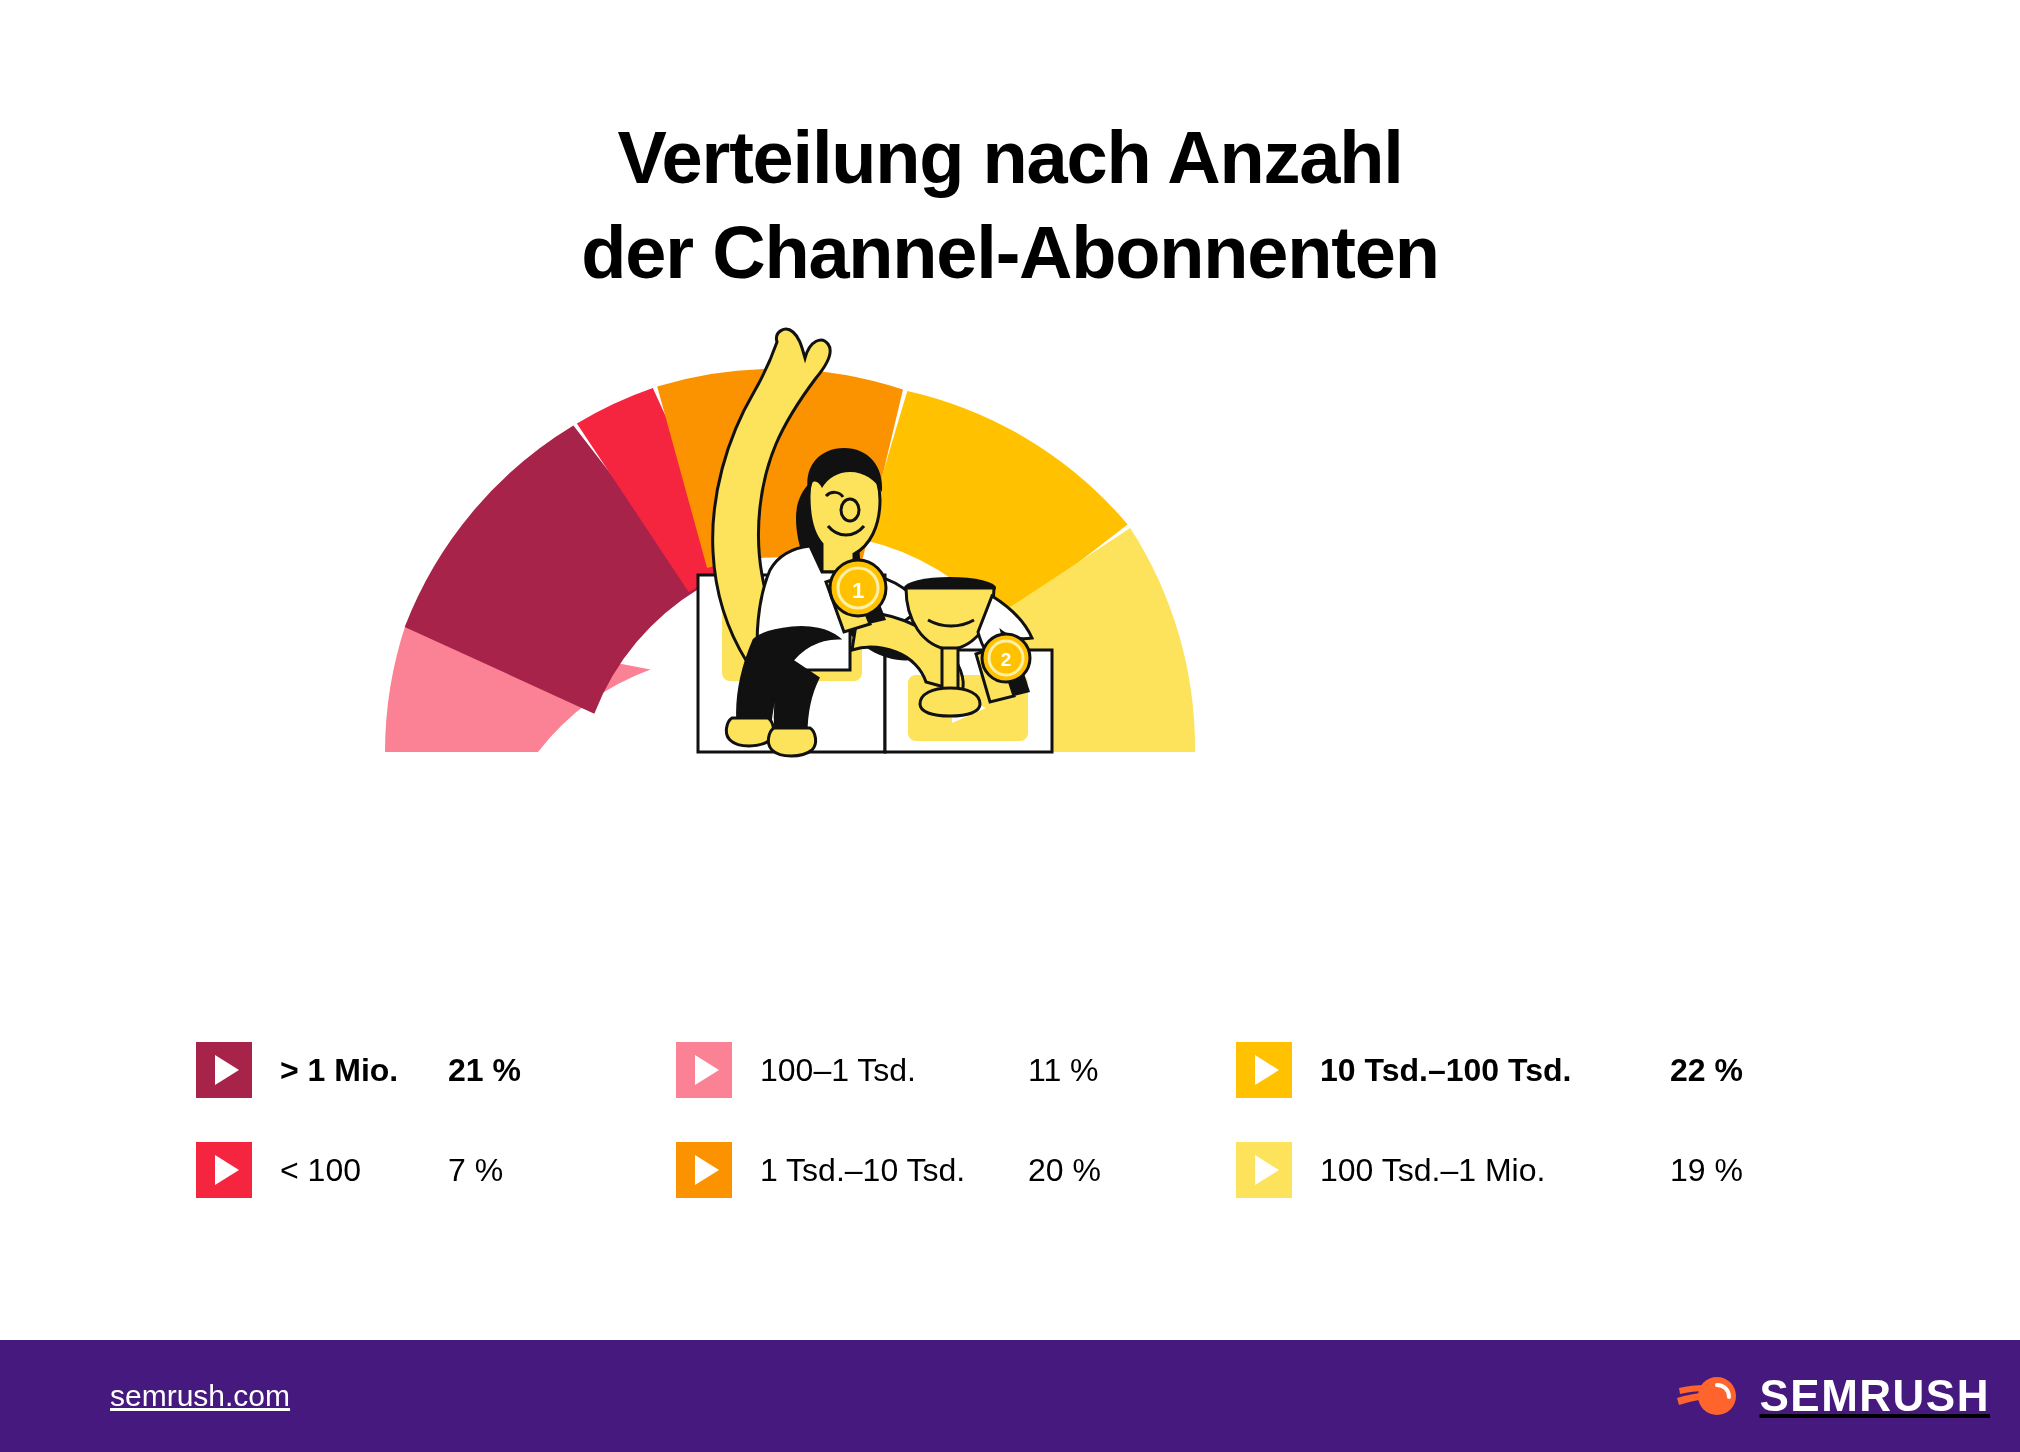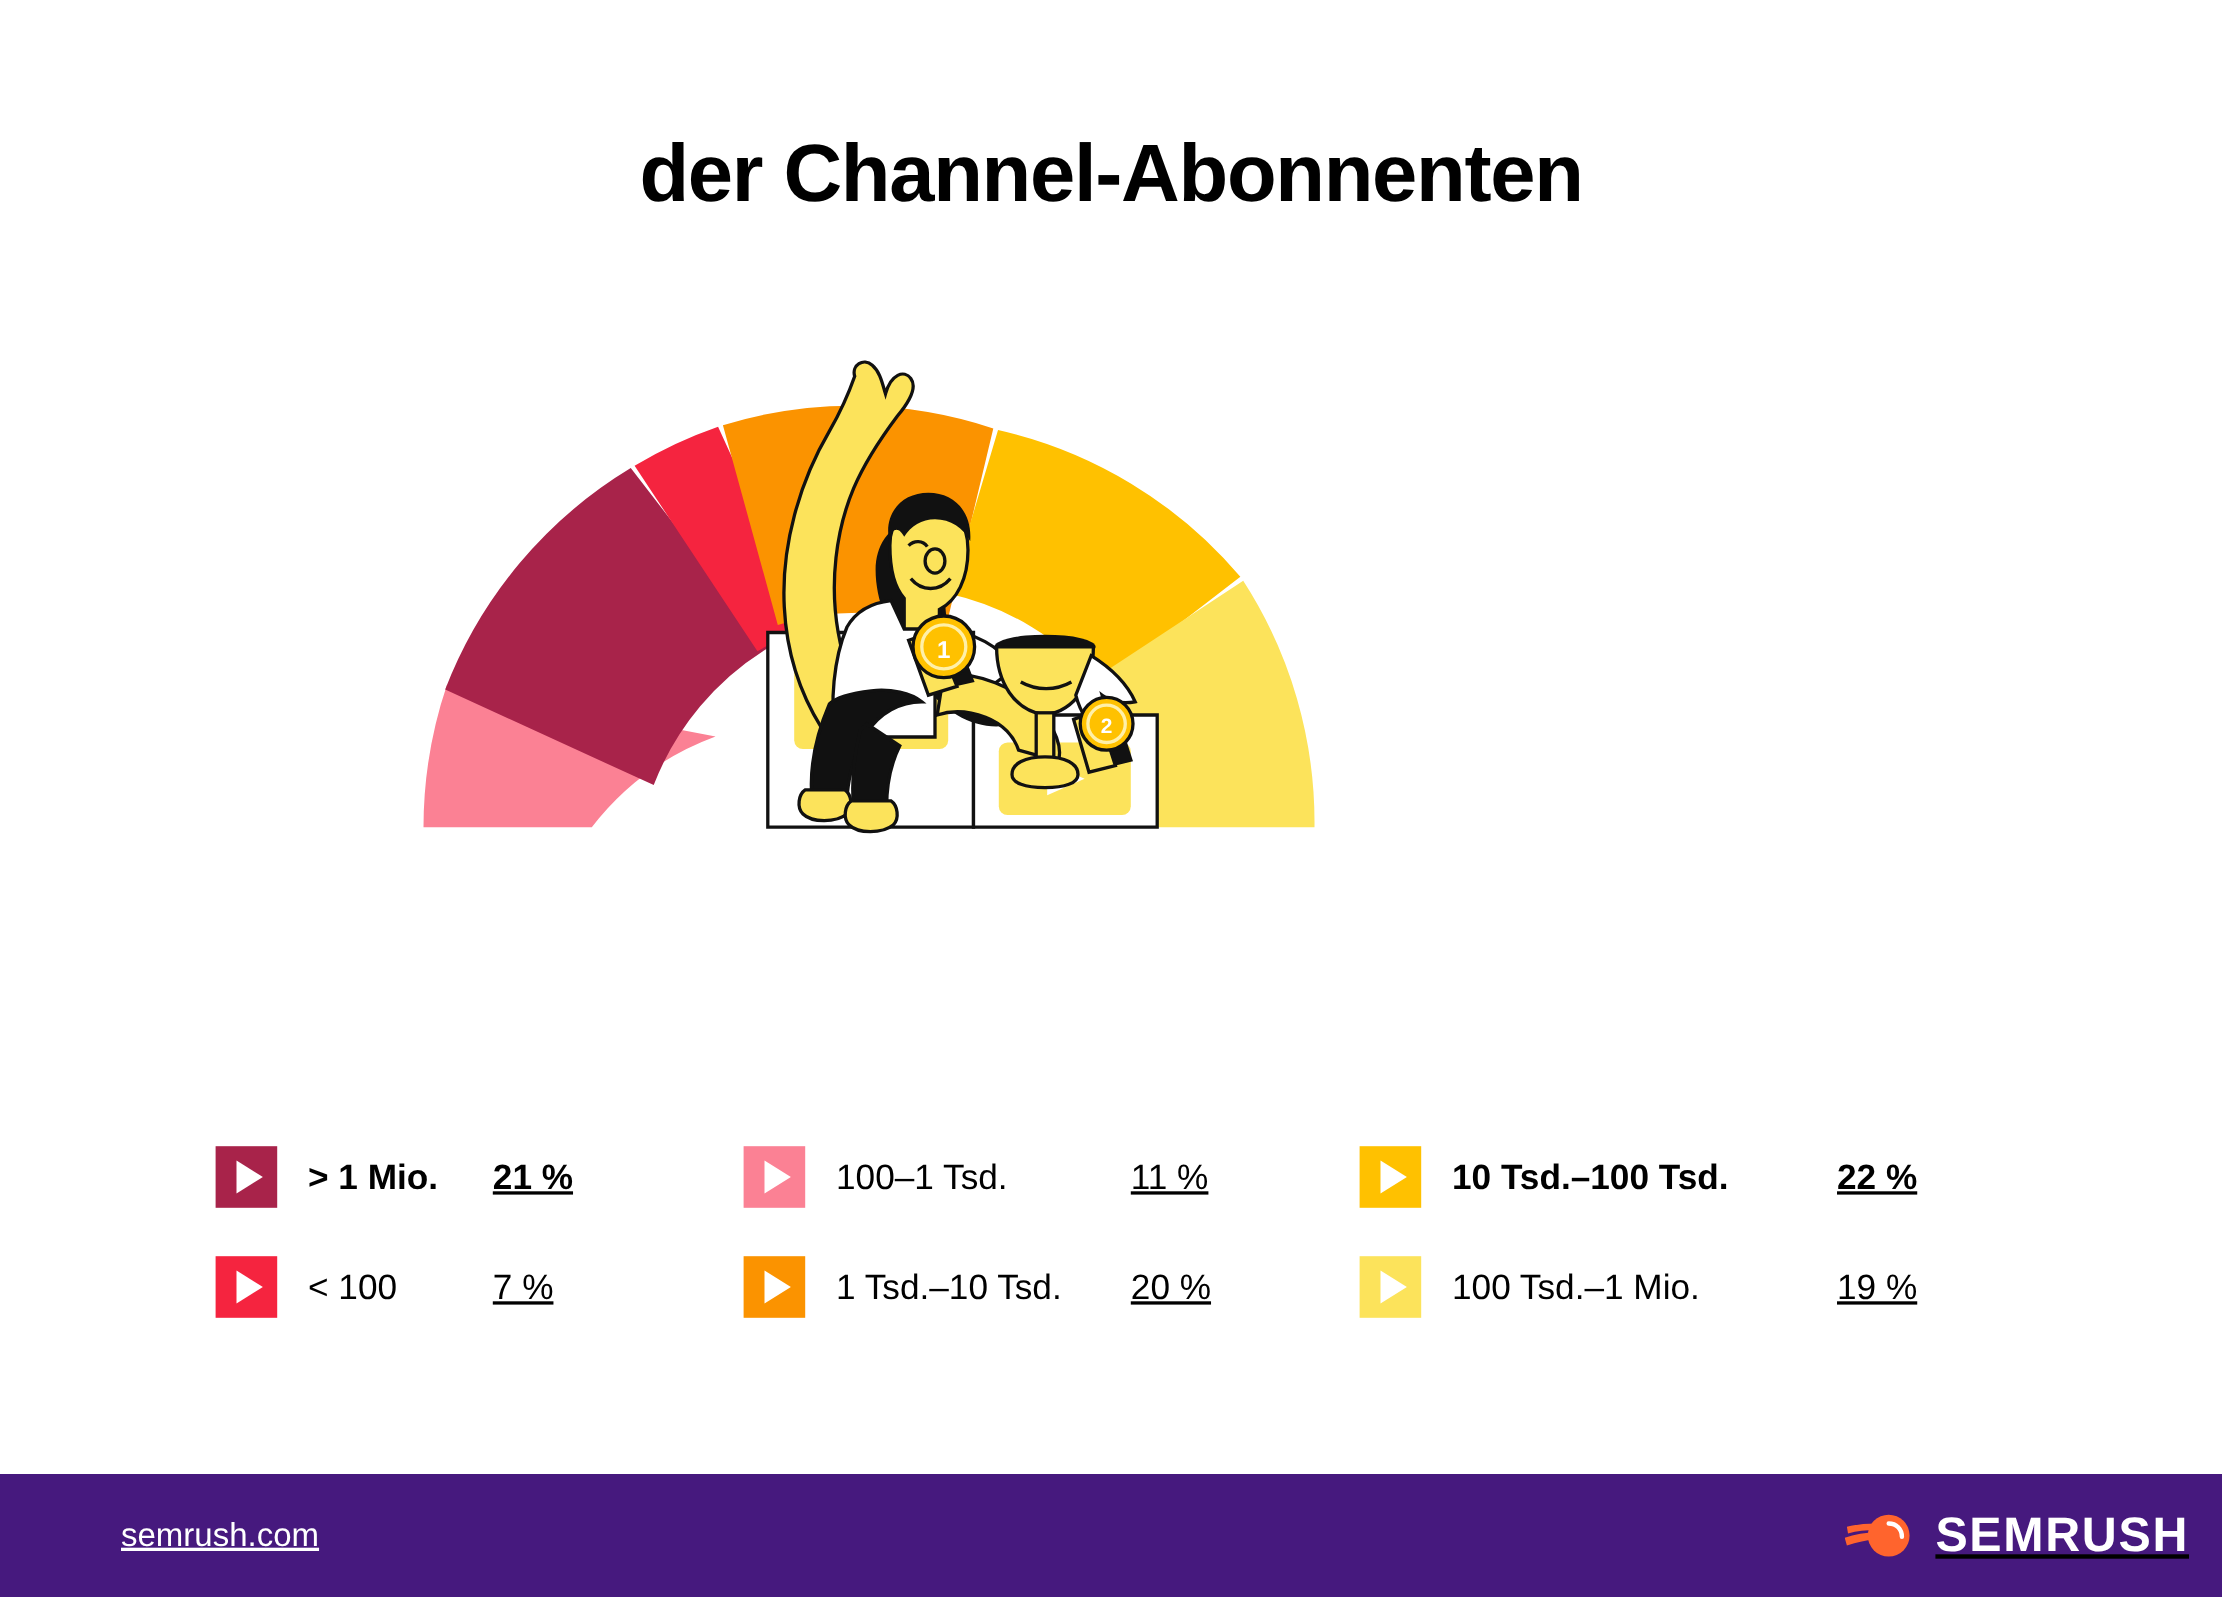--- a/index.html
+++ b/index.html
@@ -38,21 +38,21 @@
     margin-right:28px;
   }
   .swatch .tri{
     width:0;height:0;
     border-top:15px solid transparent;
     border-bottom:15px solid transparent;
     border-left:24px solid #ffffff;
     margin-left:5px;
   }
   .lbl{font-size:32px;color:#000000;white-space:nowrap;}
-  .pct{font-size:32px;color:#000000;white-space:nowrap;text-decoration:underline;}
+  .pct{font-size:32px;color:#000000;white-space:nowrap;}
   .legend-item.bold .lbl,.legend-item.bold .pct{font-weight:bold;}
   .c1 .lbl{width:168px;}
   .c1 .pct{width:auto;}
   .c2 .lbl{width:268px;}
   .c3 .lbl{width:350px;}
 
   
   .footer{
     position:absolute;left:0;top:1340px;width:2020px;height:112px;
     background:#46197E;
@@ -70,20 +70,21 @@
     color:#ffffff;font-size:44px;font-weight:bold;letter-spacing:1.5px;
     margin-left:20px;
   }
 </style>
 </head>
 <body>
 
 <div class="page">
 
   <div class="title">
+    <span>Verteilung nach Anzahl</span>
     <span>der Channel-Abonnenten</span>
   </div>
 
   <div class="gauge-wrap">
     <svg class="gauge-svg" width="1000" height="460" viewBox="0 0 1000 460">
 
       <g>
 
         <path fill="#FB8194" d="M 55.0 432.0 A 405 405 0 0 1 76.3 302.7 L 320.5 349.5 A 252 252 0 0 0 208.0 432.0 Z"></path>
 

